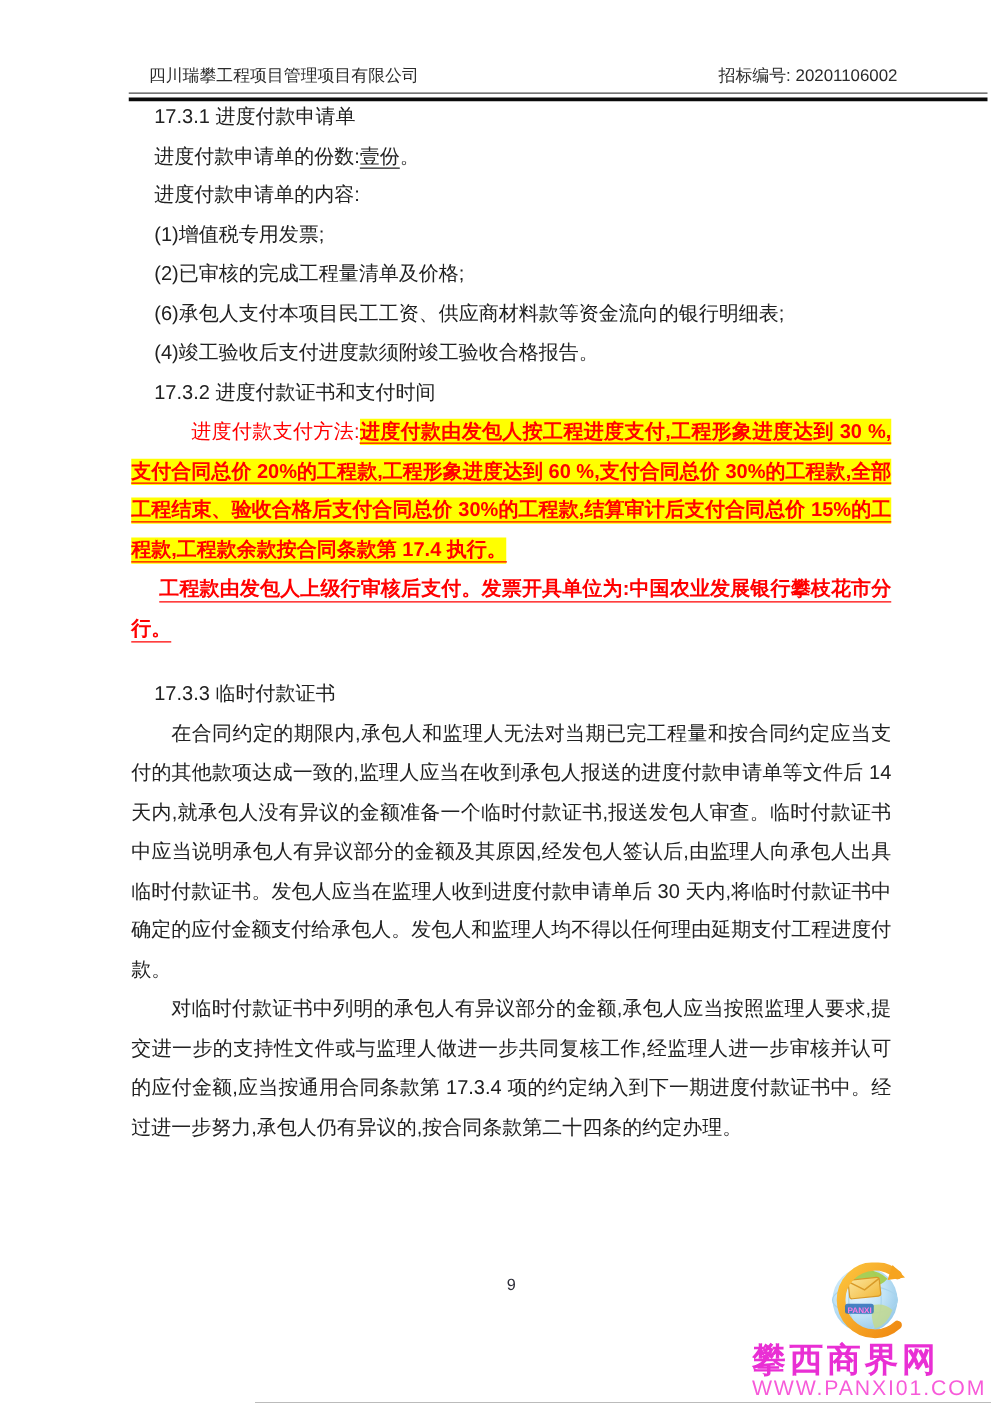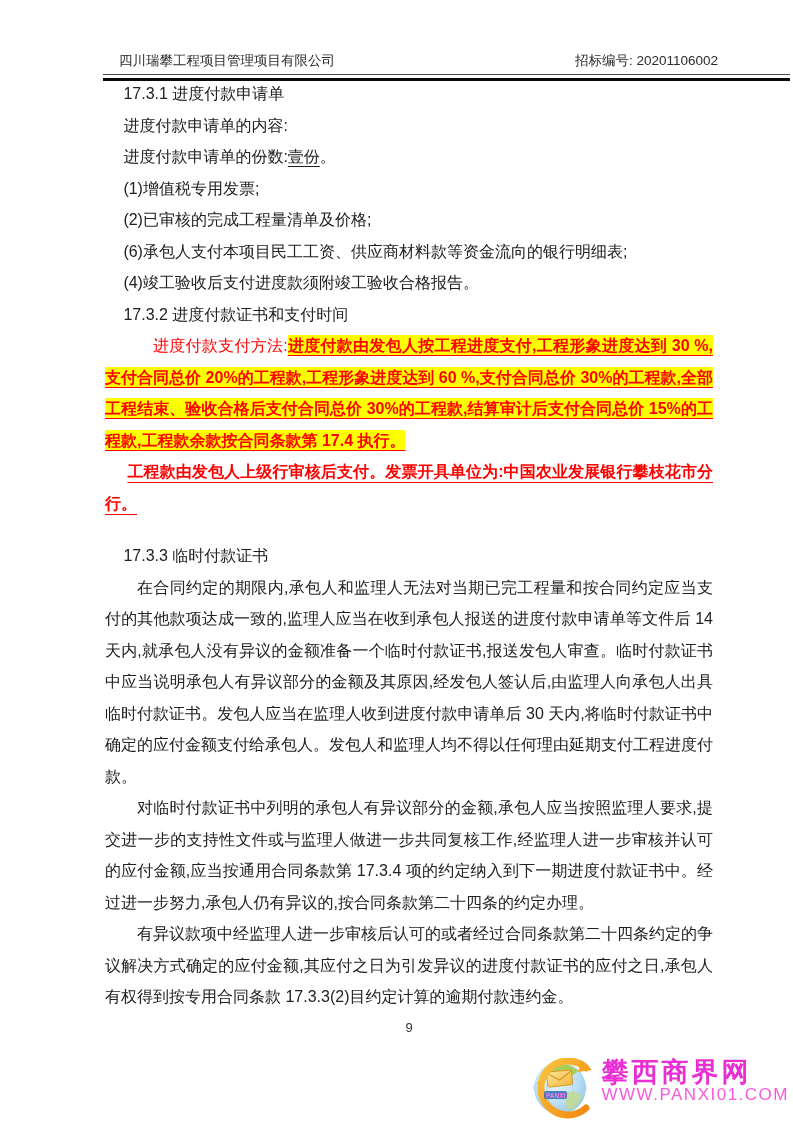--- a/index.html
+++ b/index.html
@@ -51,22 +51,23 @@
   .u{text-decoration:underline;text-underline-offset:4px;}
   .h3gap{margin-top:21px !important;}
   
   .page-number{
     position:absolute;top:1020px;left:105px;width:608px;
     text-align:center;font-size:13px;color:#2f2f3a;
   }
   
   .watermark{
     position:absolute;right:0;bottom:0;
-    display:flex;align-items:flex-start;gap:2px;
+    display:flex;align-items:center;gap:2px;
     padding:2px 4px 2px 0;
+    flex-direction:column;
   }
   .wm-text{display:flex;flex-direction:column;align-items:flex-start;line-height:1.05;}
   .wm-name{
     font-size:27px;font-weight:bold;letter-spacing:3px;
     color:var(--magenta,#e92fd4);
     text-shadow:0 0 2px #ffffff;
     white-space:nowrap;
   }
   .wm-url{
     font-size:17px;font-weight:normal;letter-spacing:1.5px;
@@ -83,39 +84,38 @@
     <div class="header-row">
       <span>四川瑞攀工程项目管理项目有限公司</span>
       <span class="bid"><span>招标编号:</span> <span>20201106002</span></span>
     </div>
     <div class="thick-rule"></div>
   </div>
 
   <div class="content">
     <p class="clause">17.3.1 进度付款申请单</p>
 
+    <p class="clause"><span>进度付款申请单的份数:</span><span class="u">壹份</span><span>。</span></p>
+
     <p class="clause">进度付款申请单的内容:</p>
-
-    <p class="clause"><span>进度付款申请单的份数:</span><span class="u">壹份</span><span>。</span></p>
     <p class="clause">(1)增值税专用发票;</p>
     <p class="clause">(2)已审核的完成工程量清单及价格;</p>
     <p class="clause">(6)承包人支付本项目民工工资、供应商材料款等资金流向的银行明细表;</p>
     <p class="clause">(4)竣工验收后支付进度款须附竣工验收合格报告。</p>
 
     <p class="clause">17.3.2 进度付款证书和支付时间</p>
 
     <p class="pay-method"><span class="label-red">进度付款支付方法:</span><span class="hl">进度付款由发包人按工程进度支付,工程形象进度达到 30 %,支付合同总价 20%的工程款,工程形象进度达到 60 %,支付合同总价 30%的工程款,全部工程结束、验收合格后支付合同总价 30%的工程款,结算审计后支付合同总价 15%的工程款,工程款余款按合同条款第 17.4 执行。</span></p>
 
     <p class="red-para">工程款由发包人上级行审核后支付。发票开具单位为:中国农业发展银行攀枝花市分行。</p>
 
     <p class="clause h3gap">17.3.3 临时付款证书</p>
 
     <p class="para">在合同约定的期限内,承包人和监理人无法对当期已完工程量和按合同约定应当支付的其他款项达成一致的,监理人应当在收到承包人报送的进度付款申请单等文件后 14 天内,就承包人没有异议的金额准备一个临时付款证书,报送发包人审查。临时付款证书中应当说明承包人有异议部分的金额及其原因,经发包人签认后,由监理人向承包人出具临时付款证书。发包人应当在监理人收到进度付款申请单后 30 天内,将临时付款证书中确定的应付金额支付给承包人。发包人和监理人均不得以任何理由延期支付工程进度付款。</p>
     <p class="para">对临时付款证书中列明的承包人有异议部分的金额,承包人应当按照监理人要求,提交进一步的支持性文件或与监理人做进一步共同复核工作,经监理人进一步审核并认可的应付金额,应当按通用合同条款第 17.3.4 项的约定纳入到下一期进度付款证书中。经过进一步努力,承包人仍有异议的,按合同条款第二十四条的约定办理。</p>
-    <p class="para">有异议款项中经监理人进一步审核后认可的或者经过合同条款第二十四条约定的争议解决方式确定的应付金额,其应付之日为引发异议的进度付款证书的应付之日,承包人有权得到按专用合同条款 17.3.3(2)目约定计算的逾期付款违约金。</p>
   </div>
 
   <div class="page-number">9</div>
 
   <div class="watermark">
     <svg width="74" height="62" viewBox="0 0 74 62">
       <defs>
         <radialGradient id="gb" cx="40%" cy="35%" r="75%">
           <stop offset="0%" stop-color="#eef8ff"></stop>
           <stop offset="55%" stop-color="#bfe2f6"></stop>

